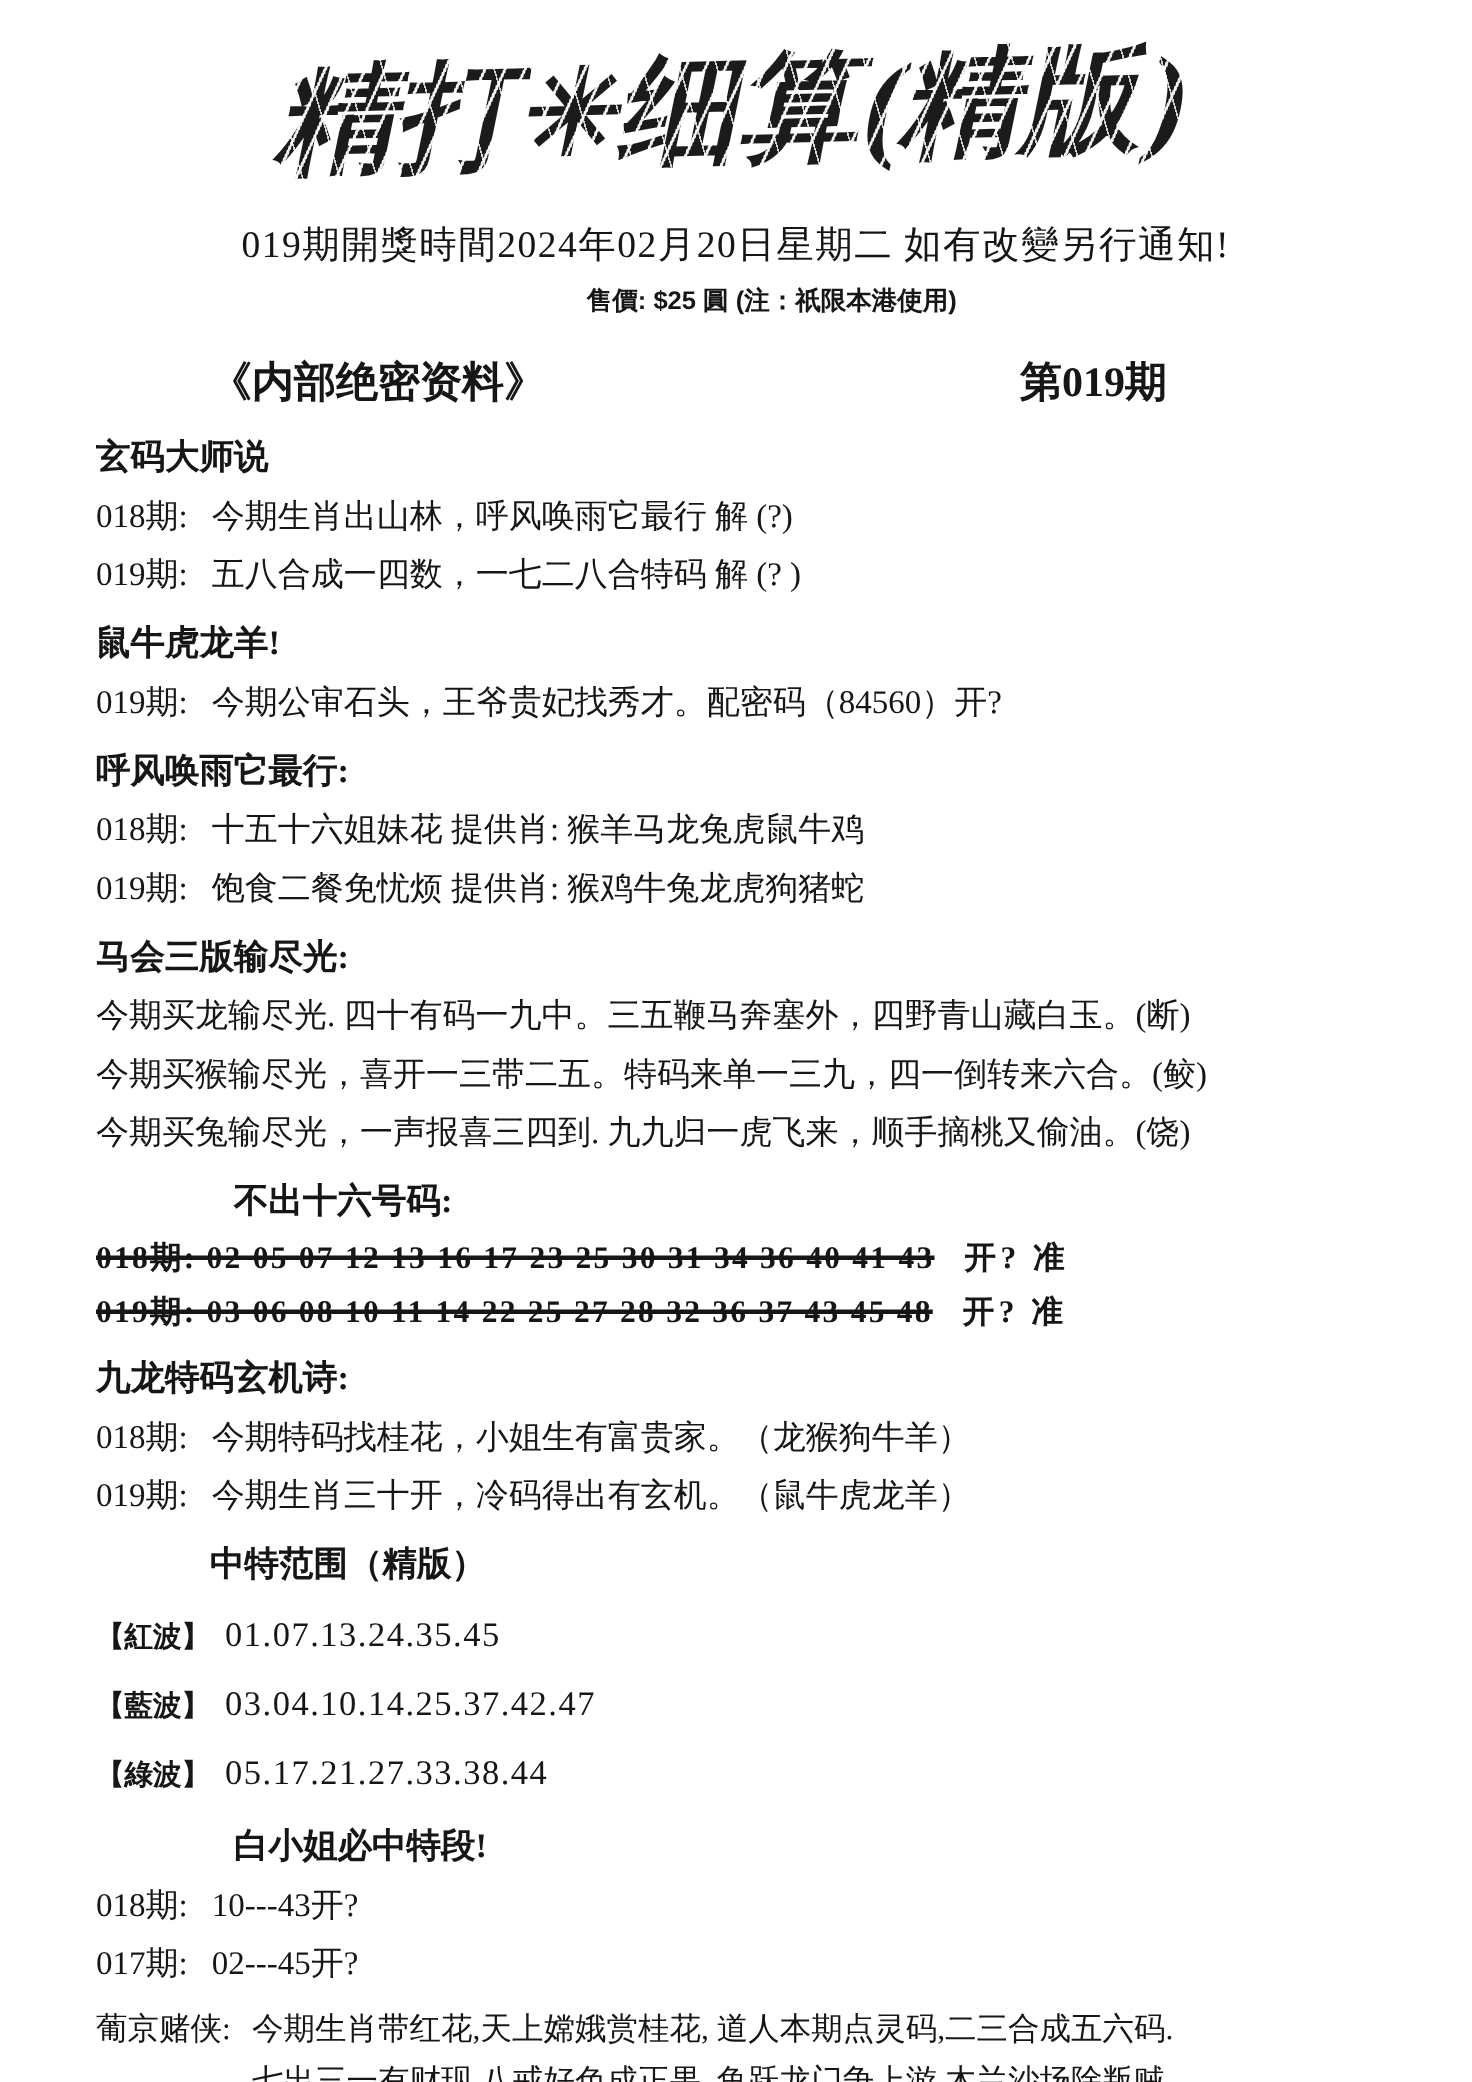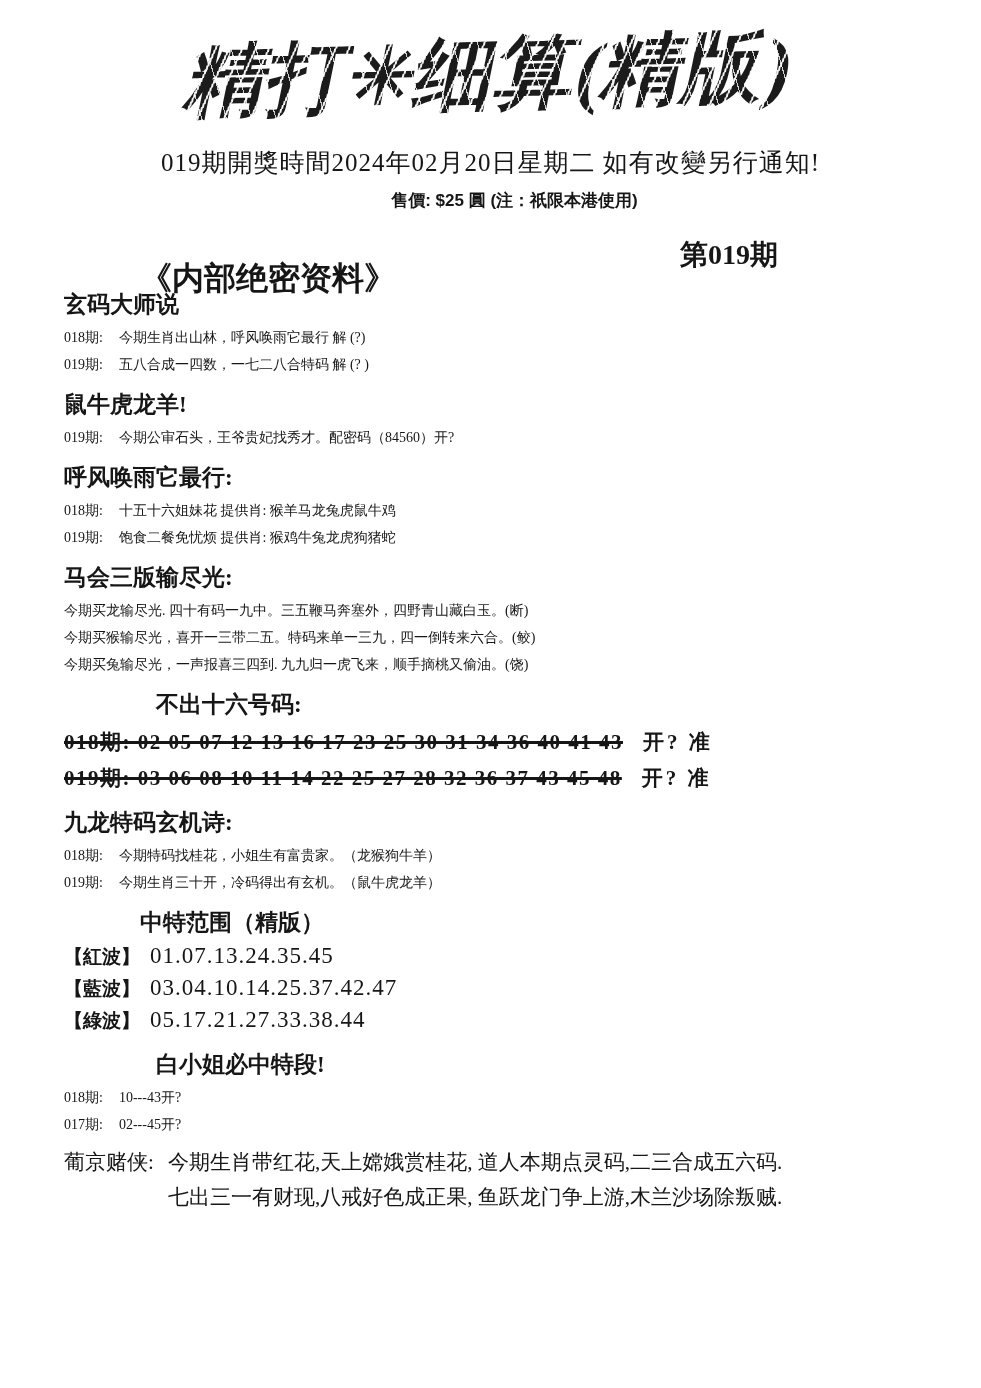--- a/index.html
+++ b/index.html
@@ -20,36 +20,36 @@
   .scratch {
     position: absolute; inset: -6px; pointer-events: none;
     background:
       repeating-linear-gradient(104deg, rgba(255,255,255,0) 0 4px, rgba(255,255,255,.95) 4px 6px, rgba(255,255,255,0) 6px 13px),
       repeating-linear-gradient(64deg, rgba(255,255,255,0) 0 9px, rgba(255,255,255,.8) 9px 10px, rgba(255,255,255,0) 10px 22px);
   }
   .draw-info { text-align: center; font-size: 25px; margin-top: 2px; letter-spacing: 1px; }
   .price-note { text-align: center; font-size: 17px; font-weight: bold; margin-top: 10px; font-family: "Liberation Sans", sans-serif; padding-left: 48px; }
 
   .doc-row { position: relative; margin-top: 24px; height: 38px; font-weight: bold; }
-  .doc-left { position: absolute; left: 140px; font-size: 32px; margin-top: 21px; }
+  .doc-left { position: absolute; left: 140px; font-size: 28px; }
   .doc-right { position: absolute; left: 680px; font-size: 28px; }
 
   
   .content { padding: 0 60px 0 64px; }
   .sec-heading { font-size: 23px; font-weight: bold; margin: 15px 0 4px; }
-  .sec-line { font-size: 14px; margin: 9px 0; white-space: nowrap; }
+  .sec-line { font-size: 22px; margin: 9px 0; white-space: nowrap; }
   .line-label { display: inline-block; margin-right: 16px; }
   .indent-1 { margin-left: 76px; }
   .indent-2 { margin-left: 92px; }
 
   .struck-row { font-size: 21px; margin: 8px 0; white-space: nowrap; }
   .struck { text-decoration: line-through; text-decoration-thickness: 3px; letter-spacing: 1.5px; font-weight: bold; }
   .struck-suffix { margin-left: 20px; font-weight: bold; letter-spacing: 3px; }
 
-  .wave-row { margin: 5px 0; white-space: nowrap; }
+  .wave-row { margin: 19px 0; white-space: nowrap; }
   .wave-name { font-size: 19px; font-weight: bold; margin-right: 10px; }
   .wave-nums { font-size: 23px; letter-spacing: 1px; }
 
   .pujing { display: flex; margin-top: 14px; font-size: 21px; }
   .pujing-label { flex: 0 0 104px; white-space: nowrap; }
   .pujing-lines { }
   .pujing-line { margin-bottom: 7px; white-space: nowrap; }
 </style>
 </head>
 <body>

